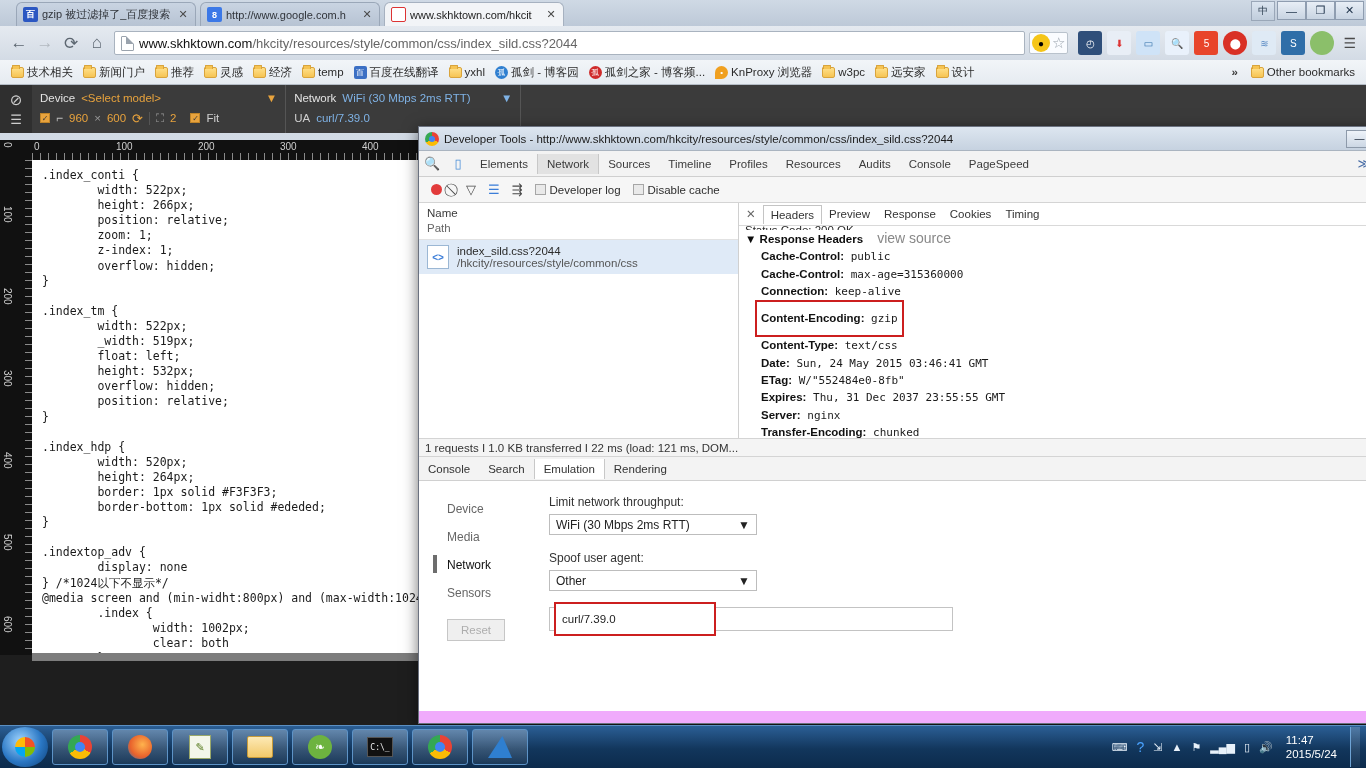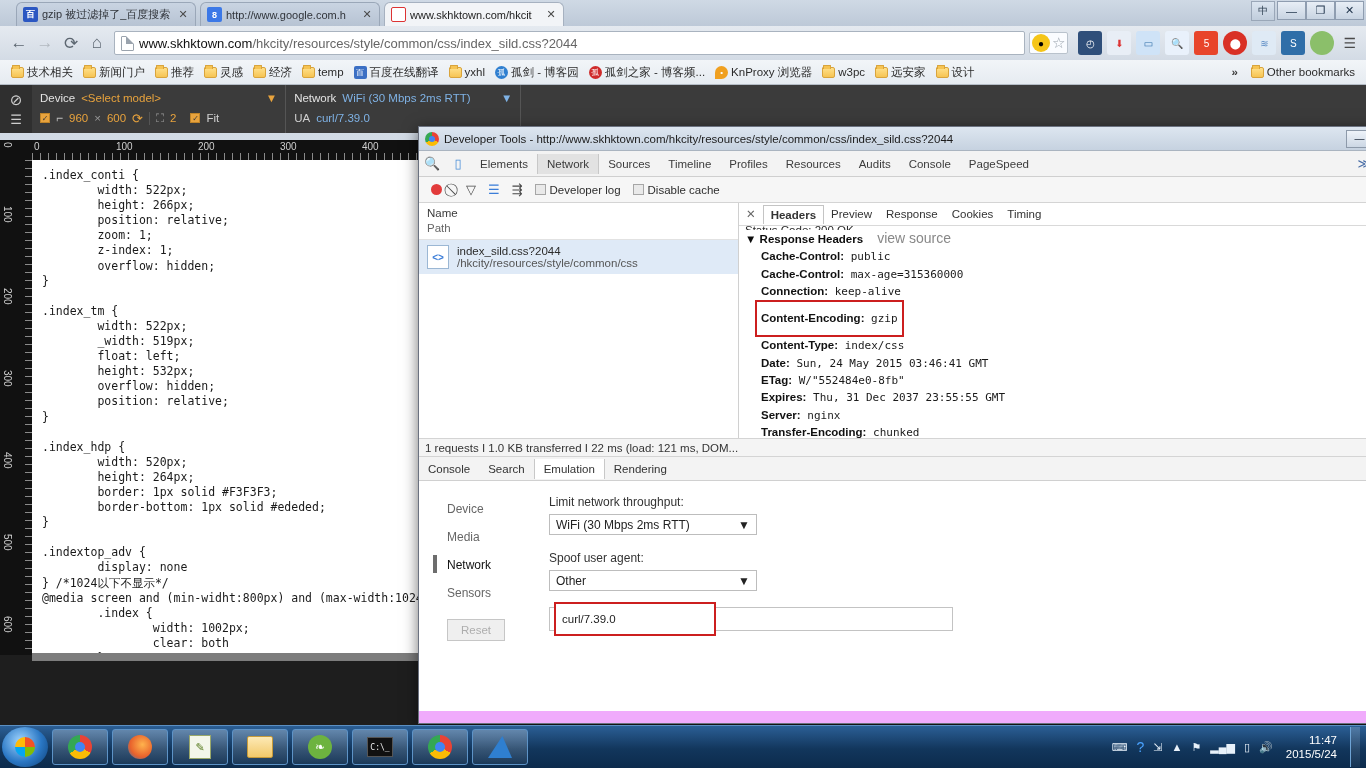--- a/index.html
+++ b/index.html
@@ -151,21 +151,21 @@
             display:flex;align-items:center;justify-content:center;
             color: #3b7dd8; font-size: 10px; font-weight: bold; }
   .netrow .nm { color: #2b2b2b; }
   .netrow .pth { color: #555; }
 
   .dt-headers { flex: 1 1 auto; background: #fff; position: relative; }
   .hdr-tabs { height: 23px; display: flex; align-items: center; font-size: 11.5px;
               border-bottom: 1px solid #d9d9d9; background: #fff; color: #333; }
   .hdr-tabs .x { padding: 0 7px; color: #666; }
   .hdr-tab { padding: 3px 7px; }
-  .hdr-tab.sel { border: 1px solid #c4c4c4; border-bottom: none; background: #fff; font-weight: bold; }
+  .hdr-tab.sel { border: 1px solid #c4c4c4; border-bottom: none; background: #fff; }
   .hdr-content { font-size: 11.5px; color: #1a1a1a; padding: 2px 0 0 6px;
                  line-height: 17.3px; overflow: hidden; height: 212px; }
   .hsec { font-weight: bold; color: #0c0c0c; }
   .hsec .vs { font-weight: normal; color: #888; margin-left: 14px; font-size: 14px; }
   .hline { padding-left: 16px; font-family: "DejaVu Sans Mono","Liberation Mono", monospace;
            font-size: 11px; }
   .hname { font-family: "Liberation Sans", sans-serif; font-weight: bold; font-size: 11.5px; color: #111; }
   .hl-box { display: inline-block; border: 2px solid #cc1f1f; padding: 8px 4px;
             margin-left: -6px; }
   .hdr-scroll { position: absolute; right: 0; top: 23px; width: 11px; bottom: 0;
@@ -209,21 +209,21 @@
   .startorb { width: 46px; height: 40px; margin-left: 2px; border-radius: 50%;
               background: radial-gradient(circle at 40% 35%, #9fd4ff, #2a77c4 55%, #0d3d73);
               display:flex;align-items:center;justify-content:center; }
   .startorb .logo { width: 20px; height: 20px; border-radius: 50%;
               background: conic-gradient(#f35325 0 25%, #81bc06 0 50%, #05a6f0 0 75%, #ffba08 0 100%); }
   .tbitem { width: 56px; height: 36px; margin-left: 4px; border: 1px solid #5d93c7;
             background: linear-gradient(rgba(255,255,255,.28), rgba(255,255,255,.06));
             border-radius: 3px; display:flex;align-items:center;justify-content:center; }
   .tray { margin-left: auto; display: flex; align-items: center; gap: 9px;
           padding-right: 6px; color: #e8f1fa; font-size: 11px; }
-  .clock { text-align: right; line-height: 14px; font-size: 11.5px; color: #ffffff;
+  .clock { text-align: left; line-height: 14px; font-size: 11.5px; color: #ffffff;
            padding: 0 4px; }
   .showdesk { width: 10px; height: 40px; border-left: 1px solid #6ea3d4;
               background: linear-gradient(rgba(255,255,255,.18), rgba(255,255,255,.04)); }
 
   .ic-sq { width: 24px; height: 24px; border-radius: 3px; display:flex;
            align-items:center;justify-content:center; font-size:10px; color:#fff; }
 </style>
 </head>
 <body>
 
@@ -527,21 +527,21 @@
         </div>
 
         <div class="hdr-content">
           <div style="height:8px;overflow:hidden;color:#2b2b2b;font-size:11.5px;margin-top:-6px;">Status Code:  200 OK</div>
           <div class="hsec">▼ <span>Response Headers</span><span class="vs">view source</span></div>
 
           <div class="hline"><span class="hname">Cache-Control:</span> <span>public</span></div>
           <div class="hline"><span class="hname">Cache-Control:</span> <span>max-age=315360000</span></div>
           <div class="hline"><span class="hname">Connection:</span> <span>keep-alive</span></div>
           <div class="hline"><span class="hl-box"><span class="hname">Content-Encoding:</span> <span>gzip</span></span></div>
-          <div class="hline"><span class="hname">Content-Type:</span> <span>index/css</span></div>
+          <div class="hline"><span class="hname">Content-Type:</span> <span>text/css</span></div>
           <div class="hline"><span class="hname">Date:</span> <span>Sun, 24 May 2015 03:46:41 GMT</span></div>
           <div class="hline"><span class="hname">ETag:</span> <span>W/"552484e0-8fb"</span></div>
           <div class="hline"><span class="hname">Expires:</span> <span>Thu, 31 Dec 2037 23:55:55 GMT</span></div>
           <div class="hline"><span class="hname">Server:</span> <span>nginx</span></div>
           <div class="hline"><span class="hname">Transfer-Encoding:</span> <span>chunked</span></div>
 
         </div>
 
         <div class="hdr-scroll">
           <span class="hdr-arrow" style="top:2px;">▲</span>

